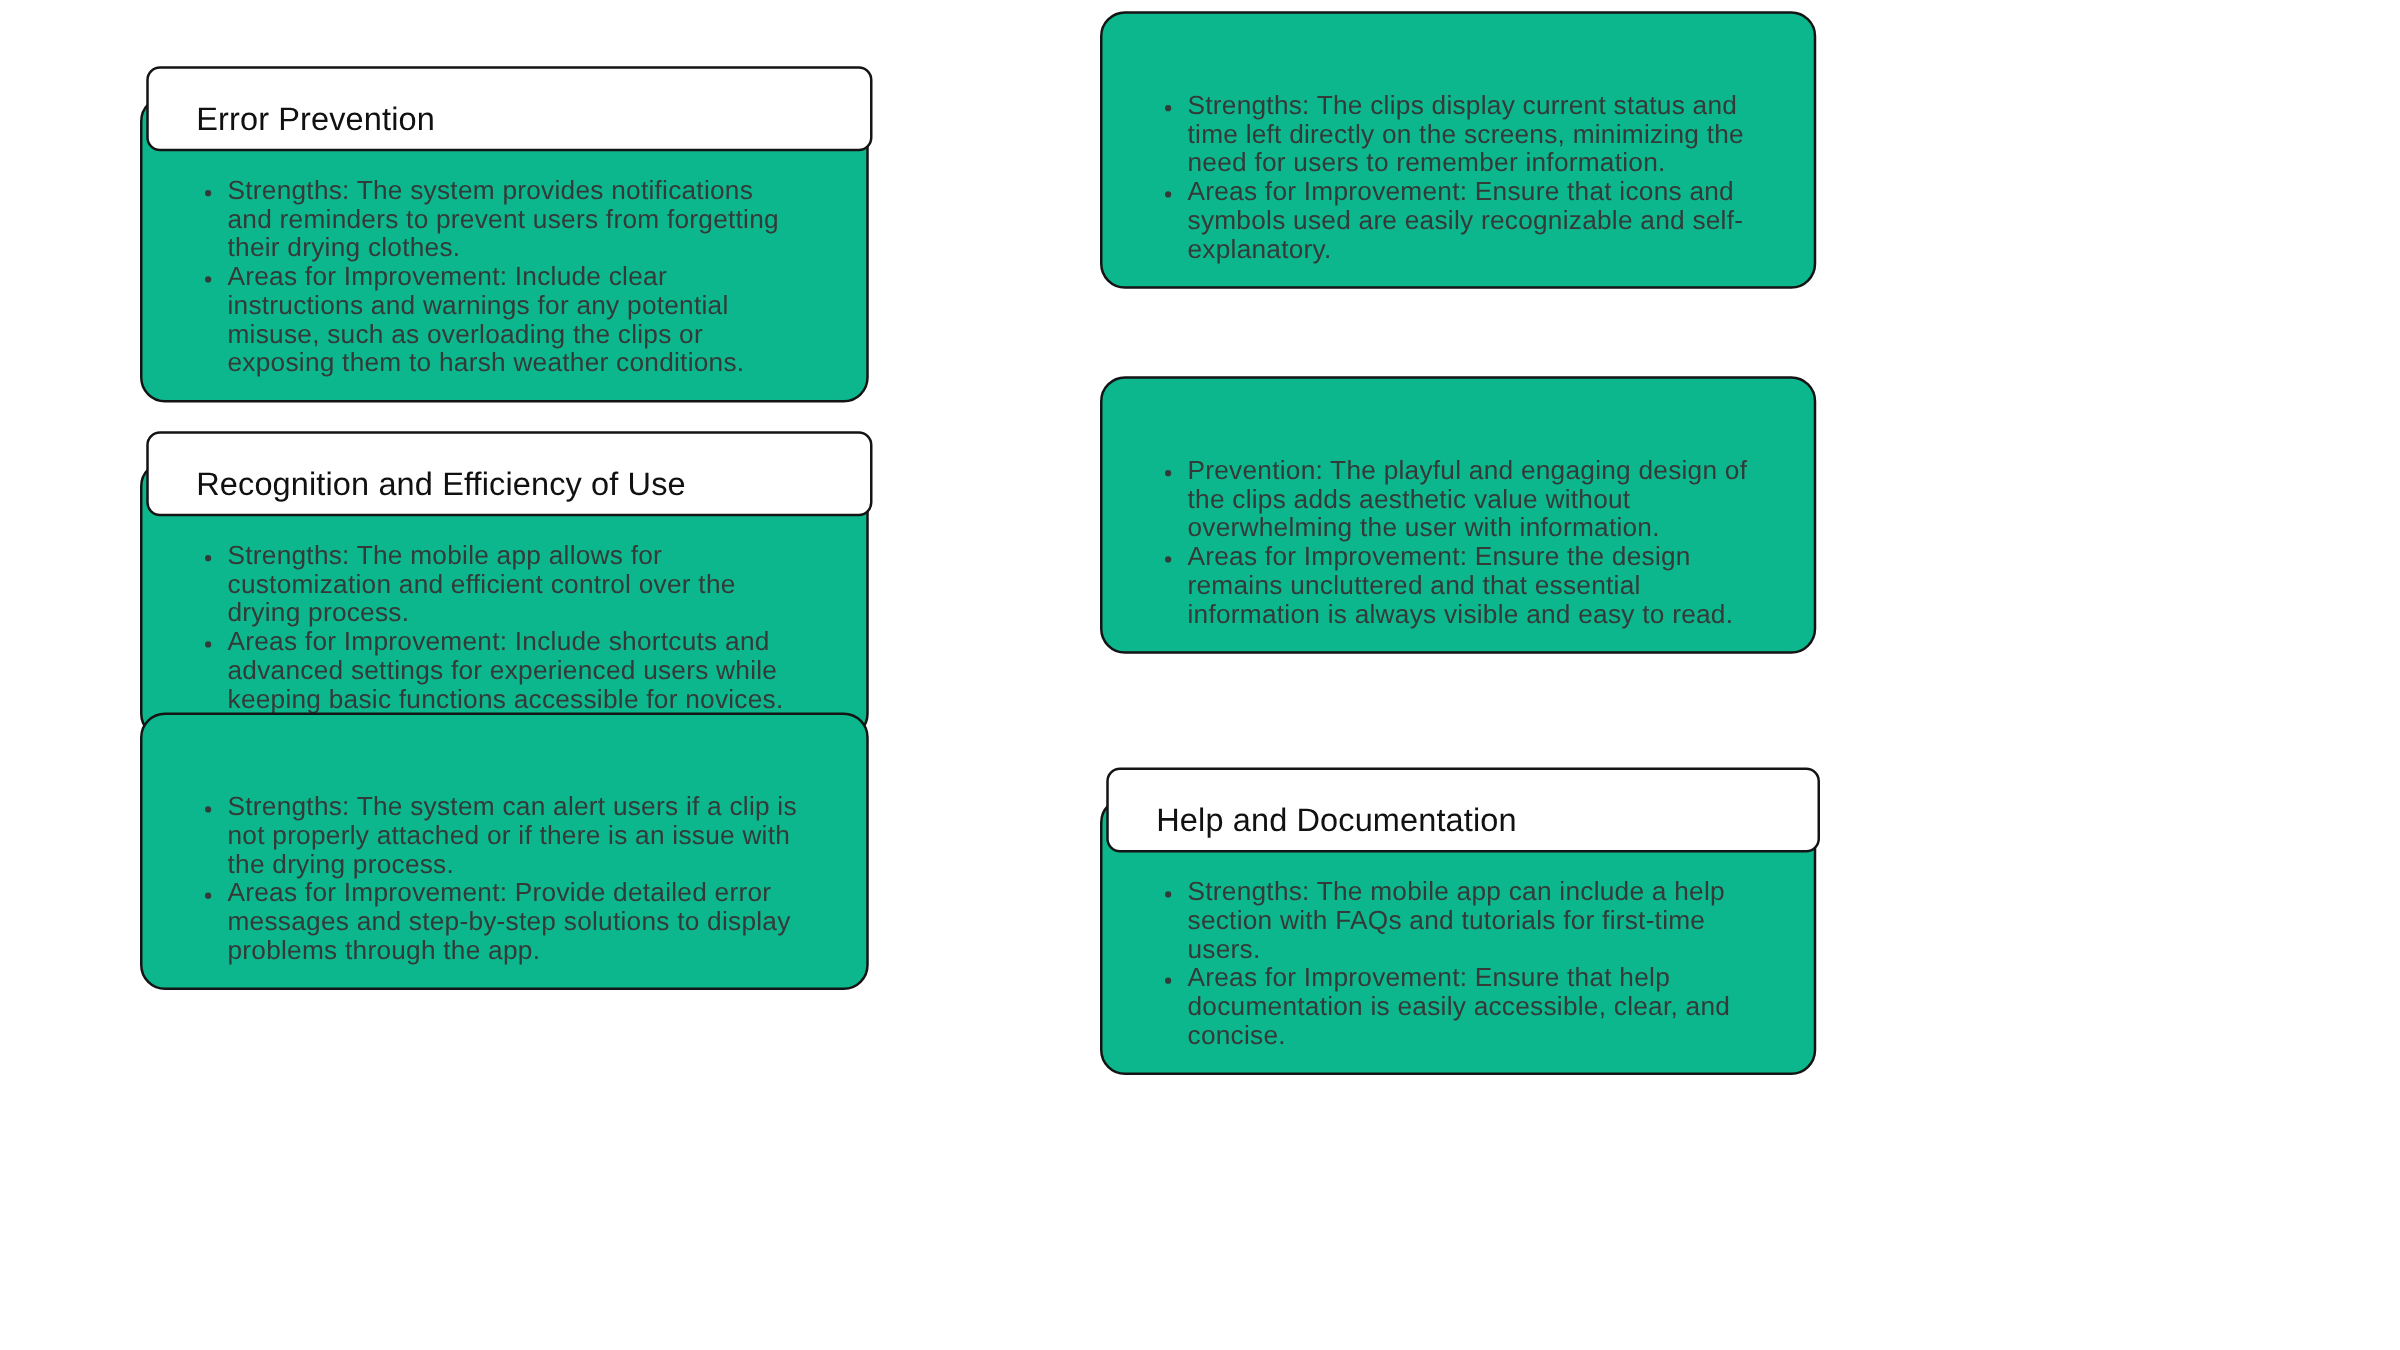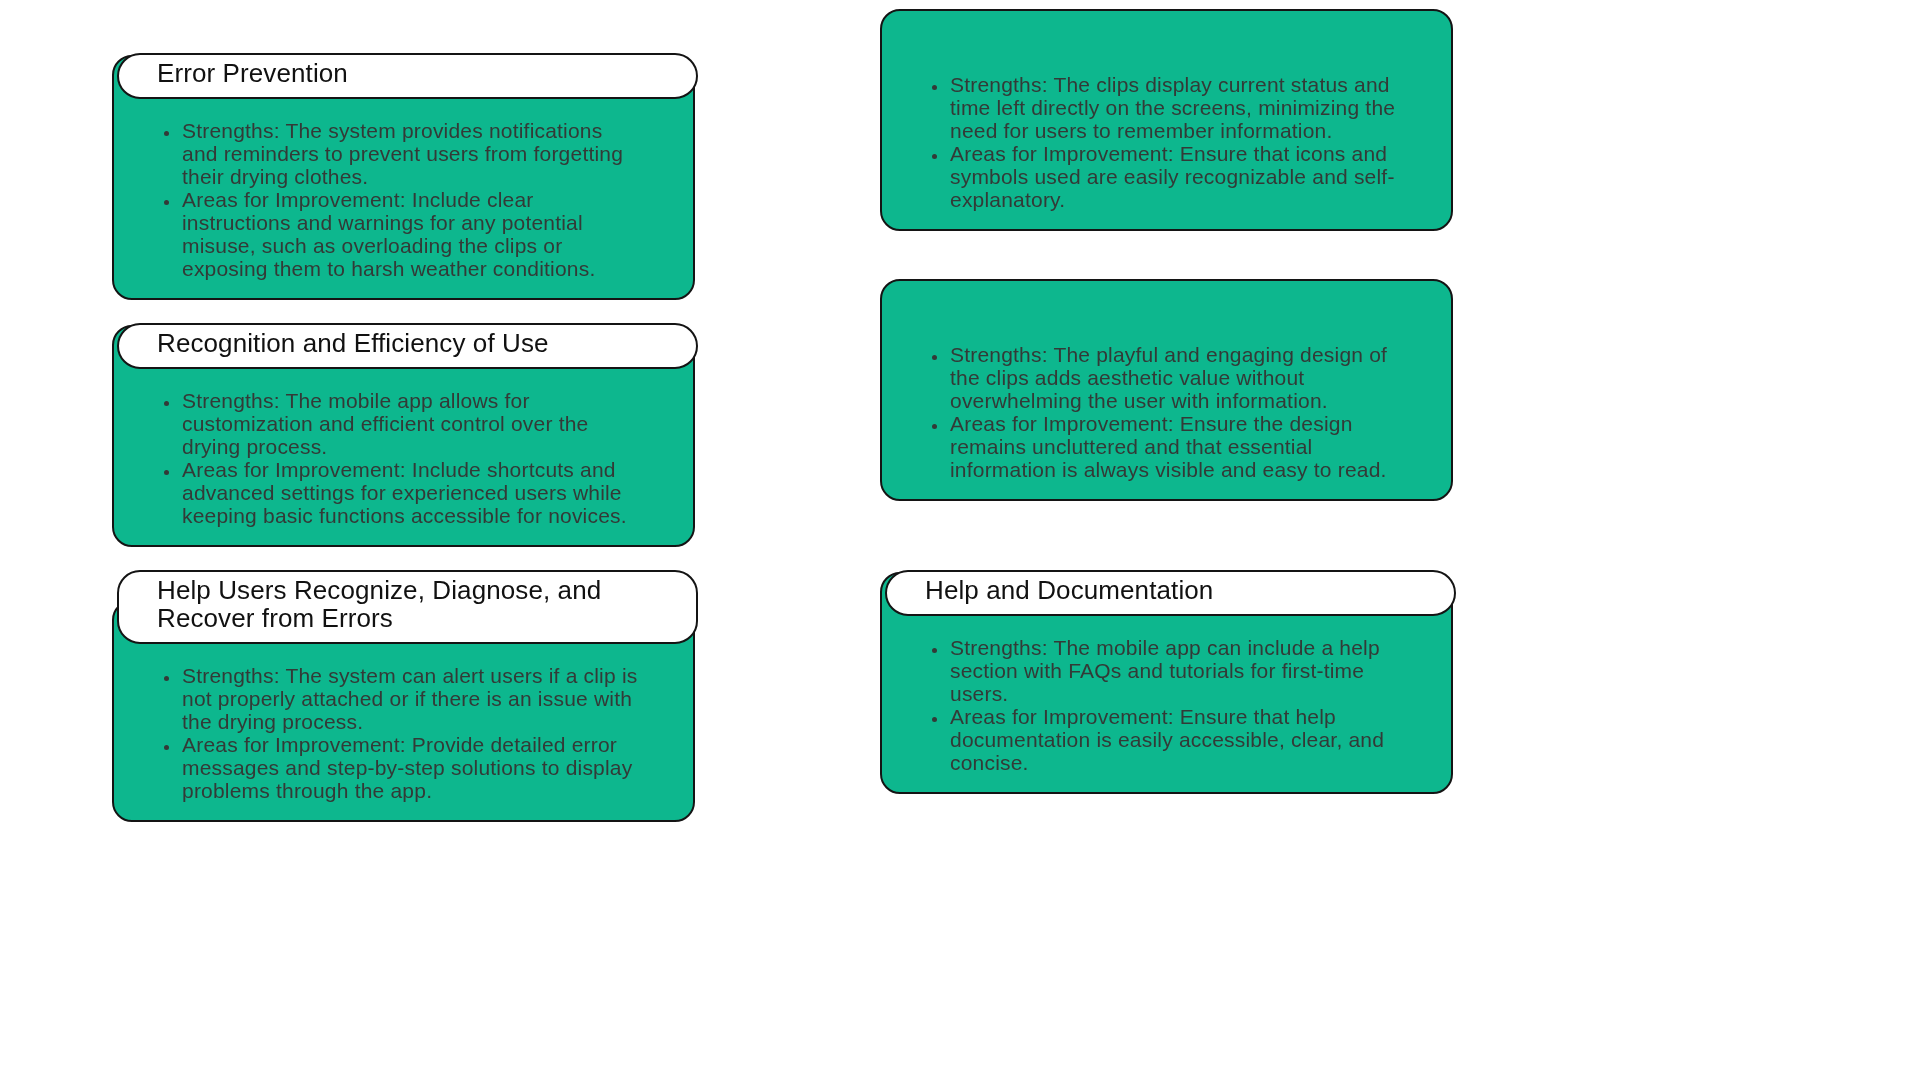--- a/index.html
+++ b/index.html
@@ -25,22 +25,22 @@
   .card {
     position: relative;
   }
   .card-header {
     position: relative;
     z-index: 2;
     margin-left: 5px;
     margin-right: -3px;
     background: var(--header-bg, #ffffff);
     border: 2.5px solid var(--card-border, #141414);
-    border-radius: 23px;
-    padding: 4px 12px 10px 38px;
+    border-radius: 11px;
+    padding: 26px 12px 10px 38px;
     font-size: 26px;
     line-height: 1.08;
     color: var(--title-text, #111111);
     letter-spacing: 0.1px;
   }
   .card-body {
     position: relative;
     z-index: 1;
     margin-top: -44px;
     background: var(--card-body, #0db78e);
@@ -99,30 +99,27 @@
       <ul>
         <li>Strengths: The mobile app allows for customization and efficient control over the drying process.</li>
         <li>Areas for Improvement: Include shortcuts and advanced settings for experienced users while keeping basic functions accessible for novices.</li>
       </ul>
     </div>
   </div>
 
   <div class="card">
     <div class="card-body">
       <ul>
-        <li>Strengths: The playful and engaging design of the clips adds aesthetic value without overwhelming the user with information.</li>
+        <li>Prevention: The playful and engaging design of the clips adds aesthetic value without overwhelming the user with information.</li>
         <li>Areas for Improvement: Ensure the design remains uncluttered and that essential information is always visible and easy to read.</li>
       </ul>
     </div>
   </div>
 
   <div class="card">
-    <div class="card-header">
-      <span>Help Users Recognize, Diagnose, and Recover from Errors</span>
-    </div>
     <div class="card-body">
       <ul>
         <li>Strengths: The system can alert users if a clip is not properly attached or if there is an issue with the drying process.</li>
         <li>Areas for Improvement: Provide detailed error messages and step-by-step solutions to display problems through the app.</li>
       </ul>
     </div>
   </div>
 
   <div class="card">
     <div class="card-header">

